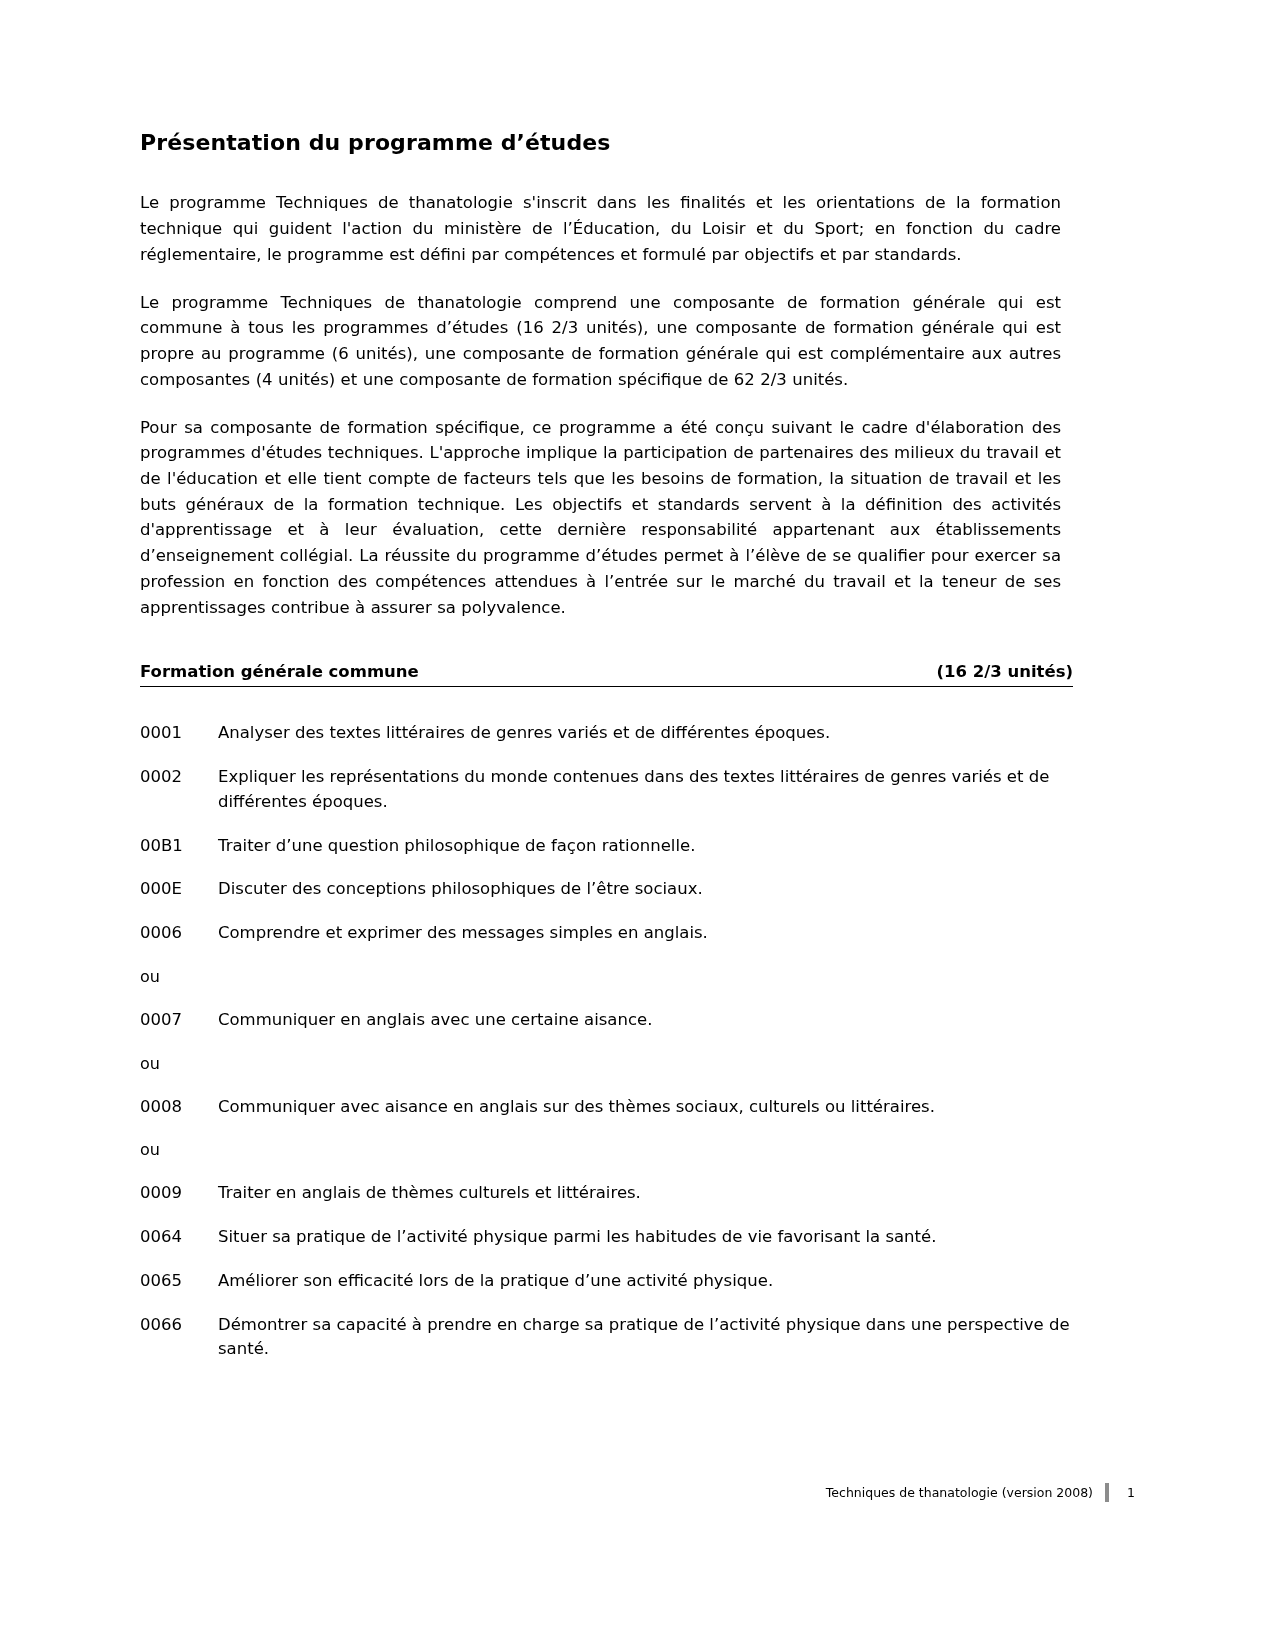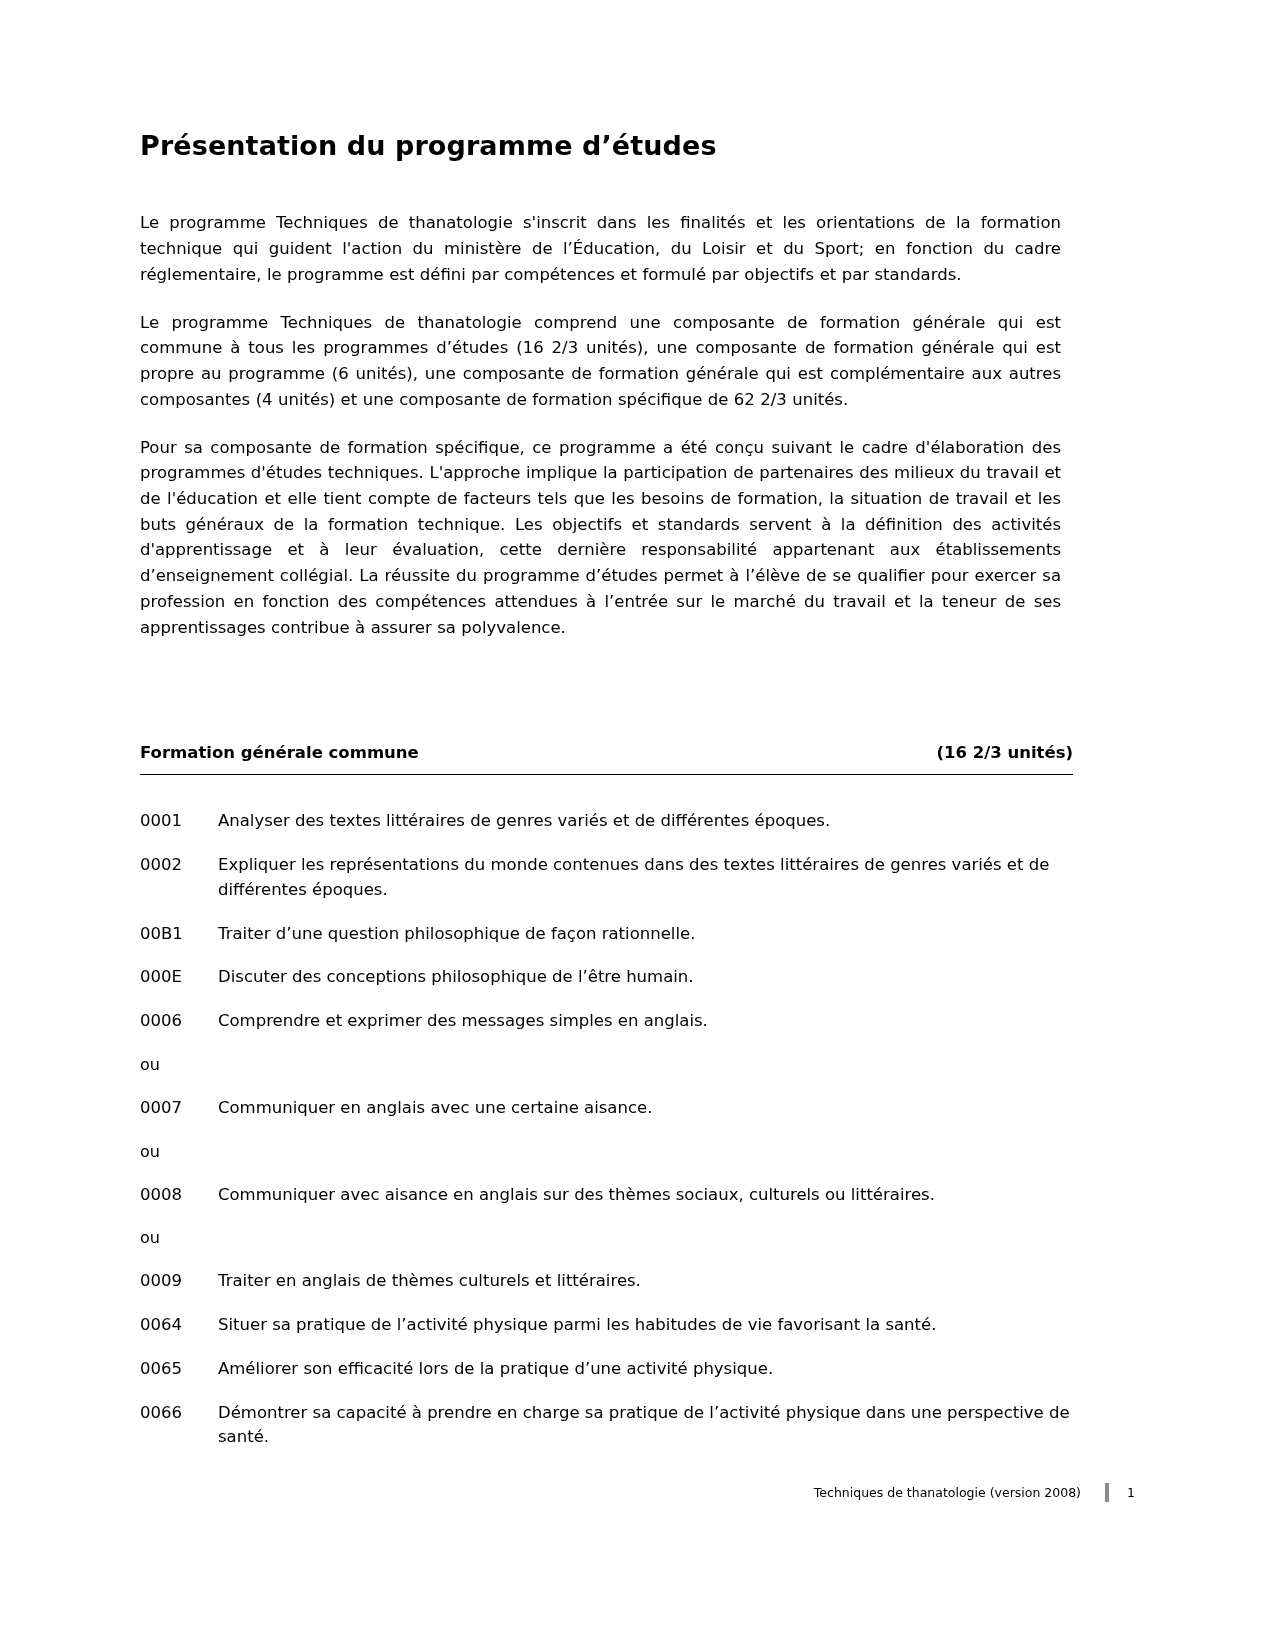--- a/index.html
+++ b/index.html
@@ -17,40 +17,40 @@
     box-sizing: border-box;
     overflow: hidden;
   }
   .content {
     position: absolute;
     left: 140px;
     top: 130px;
     width: 933px;
   }
   h1.doc-title {
-    font-size: 27px;
+    font-size: 22px;
     font-weight: bold;
-    margin: 0 0 48px 0;
+    margin: 0 0 34px 0;
     letter-spacing: 0.1px;
     line-height: 1.2;
   }
   p.para {
     font-size: 16.5px;
     line-height: 1.56;
     text-align: justify;
     margin: 0 12px 22px 0;
     word-spacing: 0.2px;
   }
   .section-header {
-    margin-top: 103px;
+    margin-top: 42px;
     display: flex;
     justify-content: space-between;
     align-items: baseline;
     border-bottom: 1.4px solid #000;
-    padding-bottom: 12px;
+    padding-bottom: 5px;
     font-weight: bold;
     font-size: 16.5px;
   }
   .comp-list {
     margin-top: 34px;
   }
   .comp-row {
     display: flex;
     margin-bottom: 19px;
     font-size: 16.5px;
@@ -73,21 +73,21 @@
     position: absolute;
     left: 140px;
     right: 140px;
     bottom: 148px;
     display: flex;
     justify-content: flex-end;
     align-items: center;
     font-size: 12.5px;
   }
   .footer-text {
-    margin-right: 24px;
+    margin-right: 12px;
   }
   .footer-bar {
     display: inline-block;
     width: 4px;
     height: 19px;
     background: #8c8c8c;
     margin-right: 16px;
   }
   .footer-page {
     min-width: 10px;
@@ -124,21 +124,21 @@
       </div>
 
 
       <div class="comp-row">
         <span class="comp-code">00B1</span>
         <span class="comp-text">Traiter d’une question philosophique de façon rationnelle.</span>
       </div>
 
       <div class="comp-row">
         <span class="comp-code">000E</span>
-        <span class="comp-text">Discuter des conceptions philosophique de l’être humain.</span>
+        <span class="comp-text">Discuter des conceptions philosophiques de l’être sociaux.</span>
       </div>
 
       <div class="comp-row">
         <span class="comp-code">0006</span>
         <span class="comp-text">Comprendre et exprimer des messages simples en anglais.</span>
       </div>
 
       <div class="comp-row or-row">
         <span class="comp-code or-word">ou</span>
         <span class="comp-text"></span>

